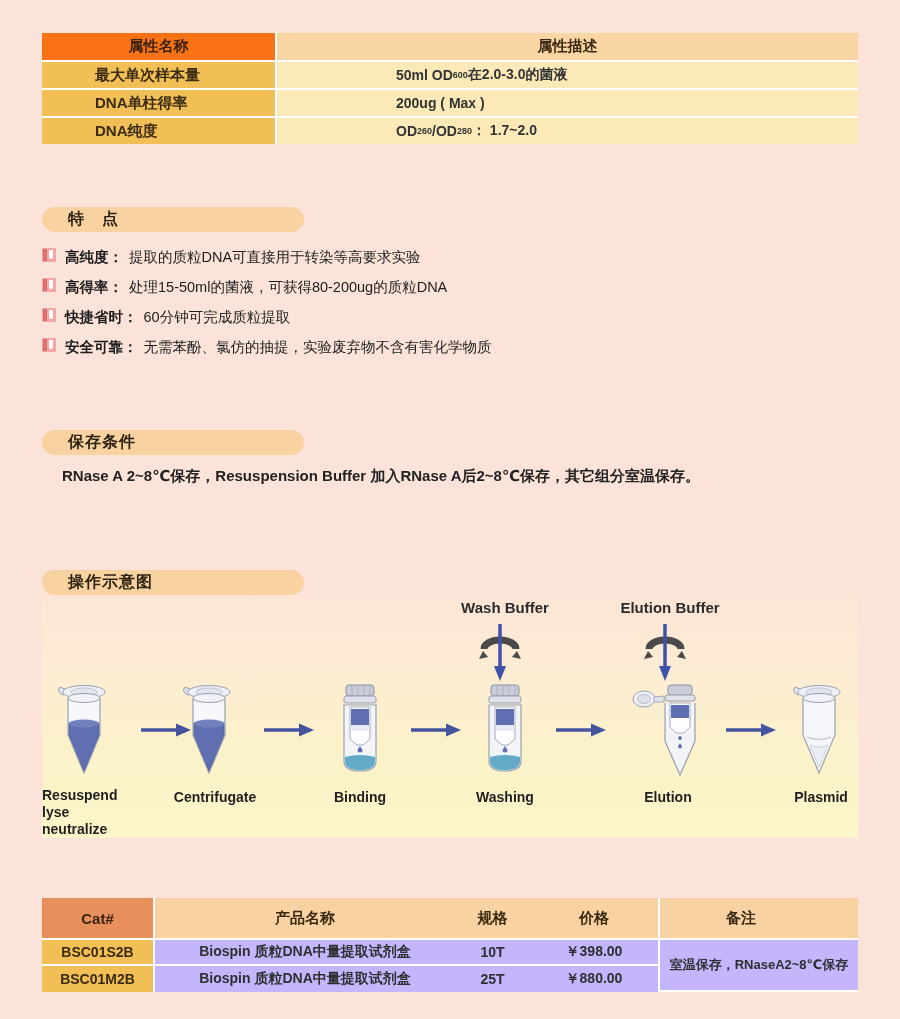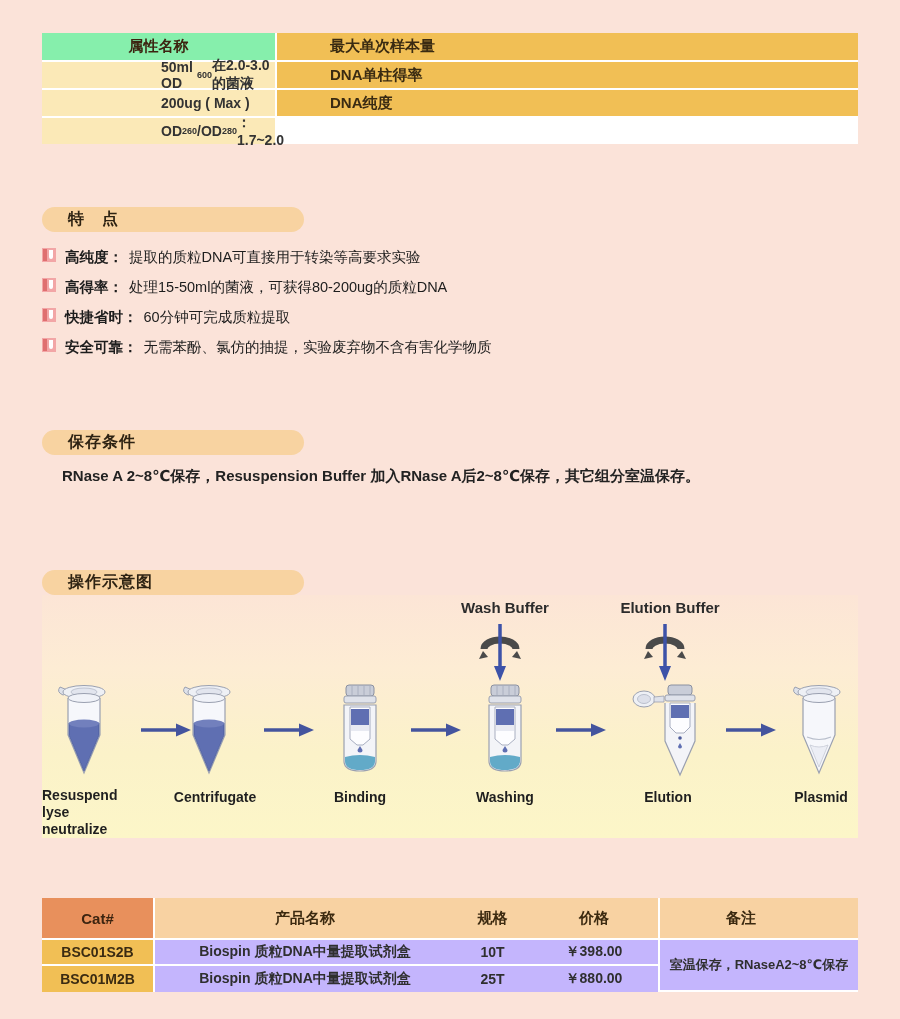--- a/index.html
+++ b/index.html
@@ -14,21 +14,21 @@
   
   .props-table{
     margin-top:33px;
     display:grid;
     grid-template-columns:233px 581px;
     grid-template-rows:27px 26px 26px 26px;
     gap:2px;
     background:#fff;
   }
   .pc{display:flex;align-items:center;box-sizing:border-box;}
-  .ph-name{background:#86efac;justify-content:center;font-weight:bold;font-size:15px;color:#3c2410;}
+  .ph-name{background:#f97316;justify-content:center;font-weight:bold;font-size:15px;color:#3c2410;}
   .ph-desc{background:#f8d5a3;justify-content:center;font-weight:bold;font-size:15px;color:#3c2a10;}
   .pb-name{background:#f1bf55;padding-left:53px;font-weight:bold;font-size:15px;color:#3a2b12;}
   .pb-desc{background:#fbe9b7;padding-left:119px;font-weight:600;font-size:14px;color:#333;}
   .pb-desc sub{font-size:9px;line-height:0;vertical-align:-3px;}
 
   
   .pill{
     width:262px;height:25px;border-radius:13px;
     background:#f8d3a1;
     display:flex;align-items:center;
@@ -148,20 +148,21 @@
       <path d="M17,54 Q29,59 41,54" stroke="#b9bfcc" fill="none" stroke-width="1.2"></path>
       <path d="M20,62 L29,84 L38,62 Q29,66 20,62 Z" fill="#eceef5" stroke="#c6cad6" stroke-width="0.8"></path>
     </symbol>
   </defs>
 </svg>
 
 <div class="wrap">
 
   <div class="props-table">
     <div class="pc ph-name">属性名称</div>
+    <div class="pc ph-desc">属性描述</div>
 
     <div class="pc pb-name">最大单次样本量</div>
     <div class="pc pb-desc">
       <span>50ml OD</span>
         <sub>600</sub>
         <span>在2.0-3.0的菌液</span>
     </div>
 
     <div class="pc pb-name">DNA单柱得率</div>
     <div class="pc pb-desc">

